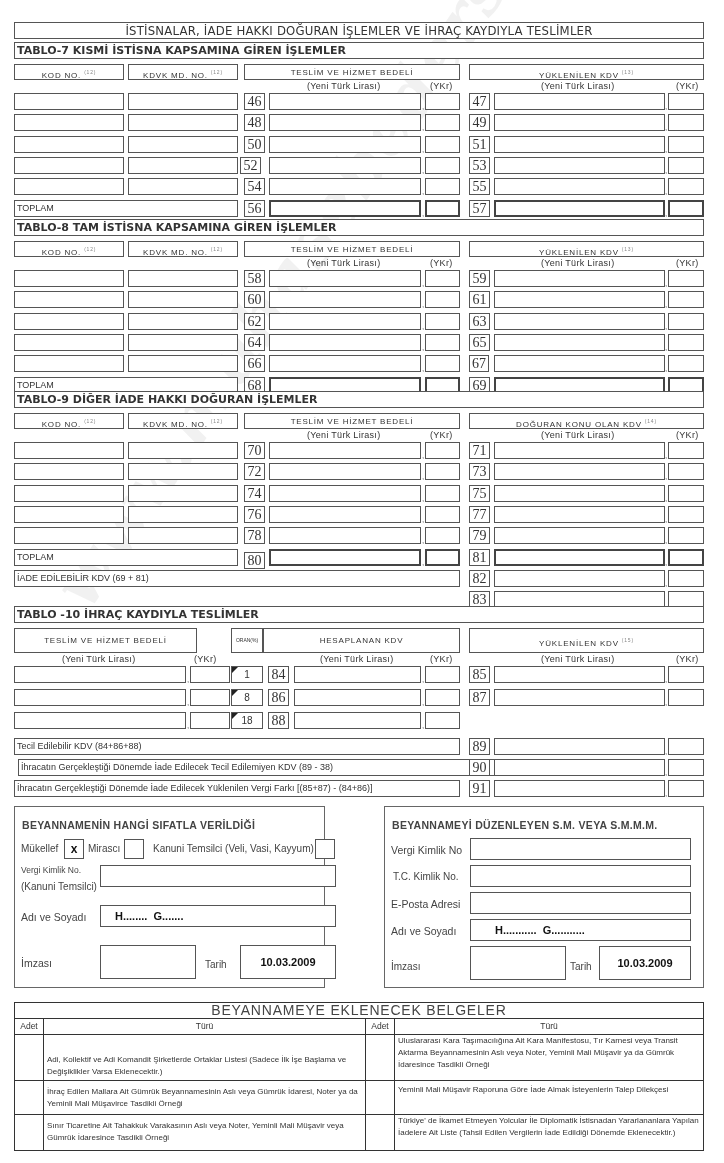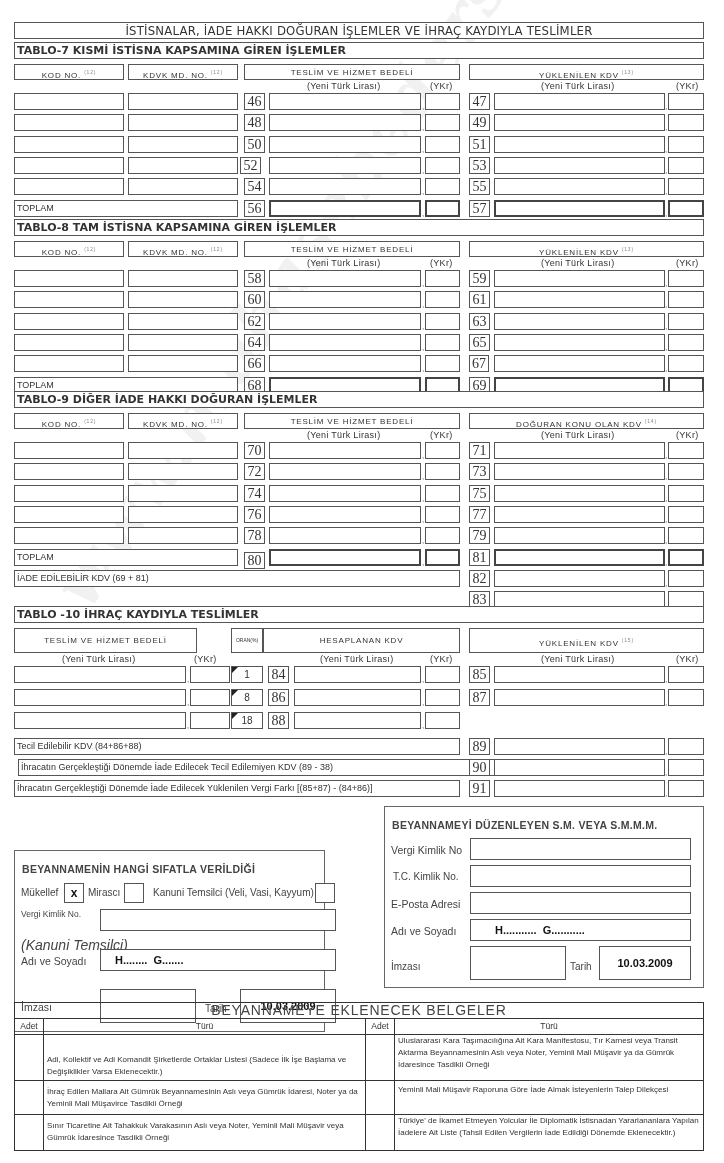--- a/index.html
+++ b/index.html
@@ -300,30 +300,30 @@
     <div class="box " style="left:494px;top:759px;width:171px;height:17px;"></div>
     <div class="comma" style="left:665px;top:769px;">,</div>
     <div class="box " style="left:668px;top:759px;width:36px;height:17px;"></div>
     <div class="box lbl" style="left:14px;top:780px;width:446px;height:17px;">İhracatın Gerçekleştiği Dönemde İade Edilecek Yüklenilen Vergi Farkı [(85+87) - (84+86)]</div>
     <div class="box num" style="left:469px;top:780px;width:21px;height:17px;">91</div>
     <div class="box " style="left:494px;top:780px;width:171px;height:17px;"></div>
     <div class="comma" style="left:665px;top:790px;">,</div>
     <div class="box " style="left:668px;top:780px;width:36px;height:17px;"></div>
   </div>
 
-<div class="box" style="left:14px;top:806px;width:311px;height:182px;border-color:#666;margin-top:44px;">
+<div class="box" style="left:14px;top:806px;width:311px;height:182px;border-color:#666;">
   <div class="abs panel-title" style="left:7px;top:12px;">BEYANNAMENİN HANGİ SIFATLA VERİLDİĞİ</div>
   <div class="plabel" style="left:6px;top:36px;">Mükellef</div>
   <div class="box" style="left:49px;top:32px;width:20px;height:20px;text-align:center;line-height:18px;font-weight:bold;font-size:12px;color:#111;">x</div>
   <div class="plabel" style="left:73px;top:36px;">Mirascı</div>
   <div class="box" style="left:109px;top:32px;width:20px;height:20px;"></div>
   <div class="plabel" style="left:138px;top:36px;">Kanuni Temsilci (Veli, Vasi, Kayyum)</div>
   <div class="box" style="left:300px;top:32px;width:20px;height:20px;"></div>
   <div class="plabel" style="left:6px;top:58px;font-size:8.5px;">Vergi Kimlik No.</div>
-  <div class="plabel" style="left:6px;top:86px;font-size:14px;font-style:italic;">(Kanuni Temsilci)</div>
+  <div class="plabel" style="left:6px;top:74px;font-size:10px;">(Kanuni Temsilci)</div>
   <div class="box" style="left:85px;top:58px;width:236px;height:22px;"></div>
   <div class="plabel" style="left:6px;top:104px;font-size:10.5px;">Adı ve Soyadı</div>
   <div class="box pval" style="left:85px;top:98px;width:236px;height:22px;padding-left:14px;line-height:20px;white-space:pre;">H........  G.......</div>
   <div class="plabel" style="left:6px;top:150px;font-size:10.5px;">İmzası</div>
   <div class="box" style="left:85px;top:138px;width:96px;height:34px;"></div>
   <div class="plabel" style="left:190px;top:152px;font-size:10px;">Tarih</div>
   <div class="box pval" style="left:225px;top:138px;width:96px;height:34px;text-align:center;line-height:32px;">10.03.2009</div>
 </div>
 
 <div class="box" style="left:384px;top:806px;width:320px;height:182px;border-color:#666;">

